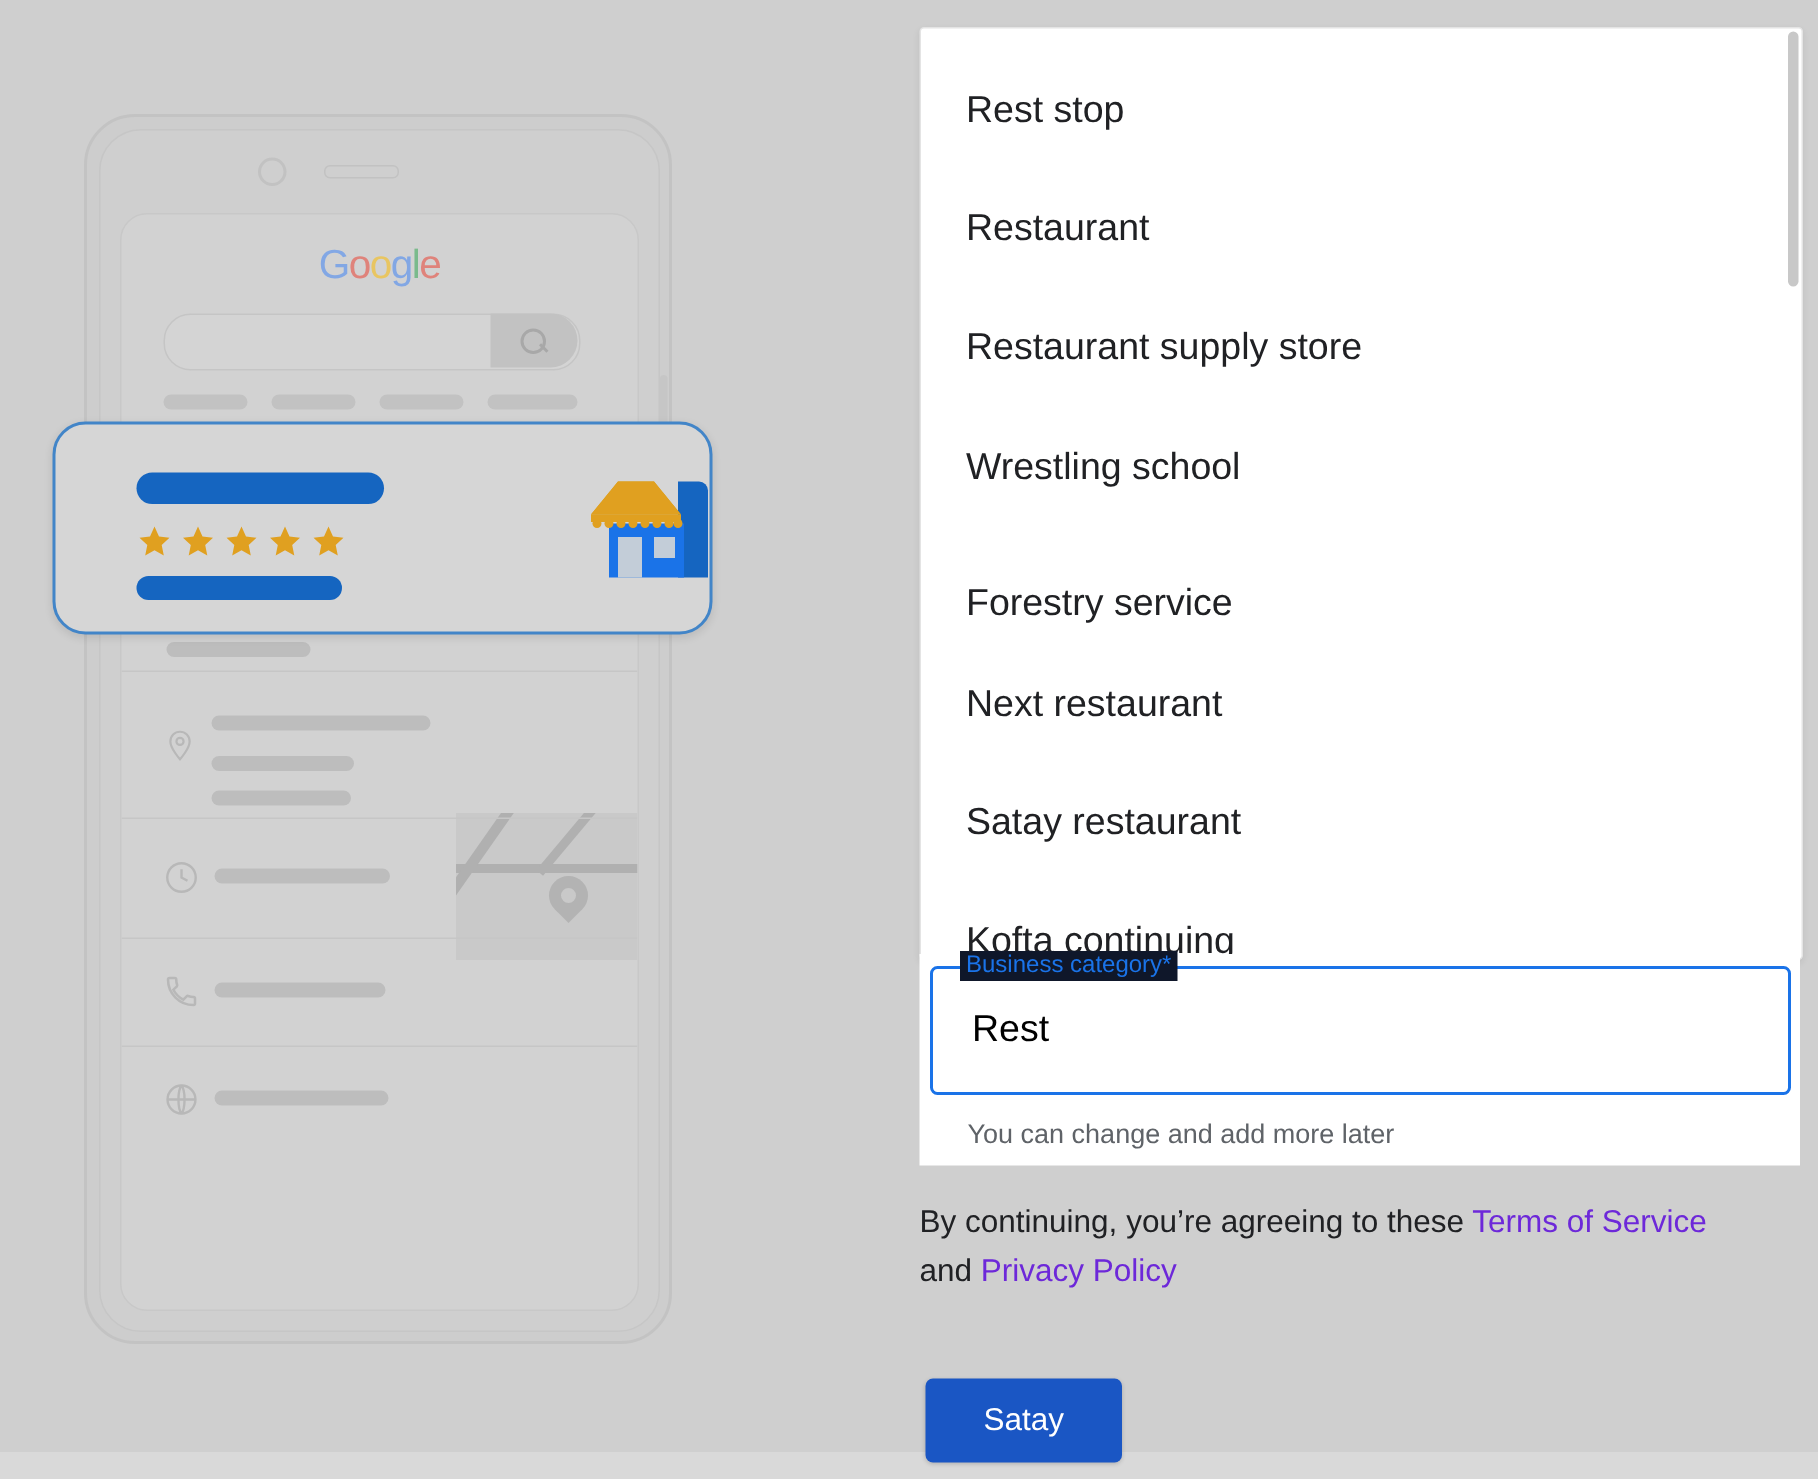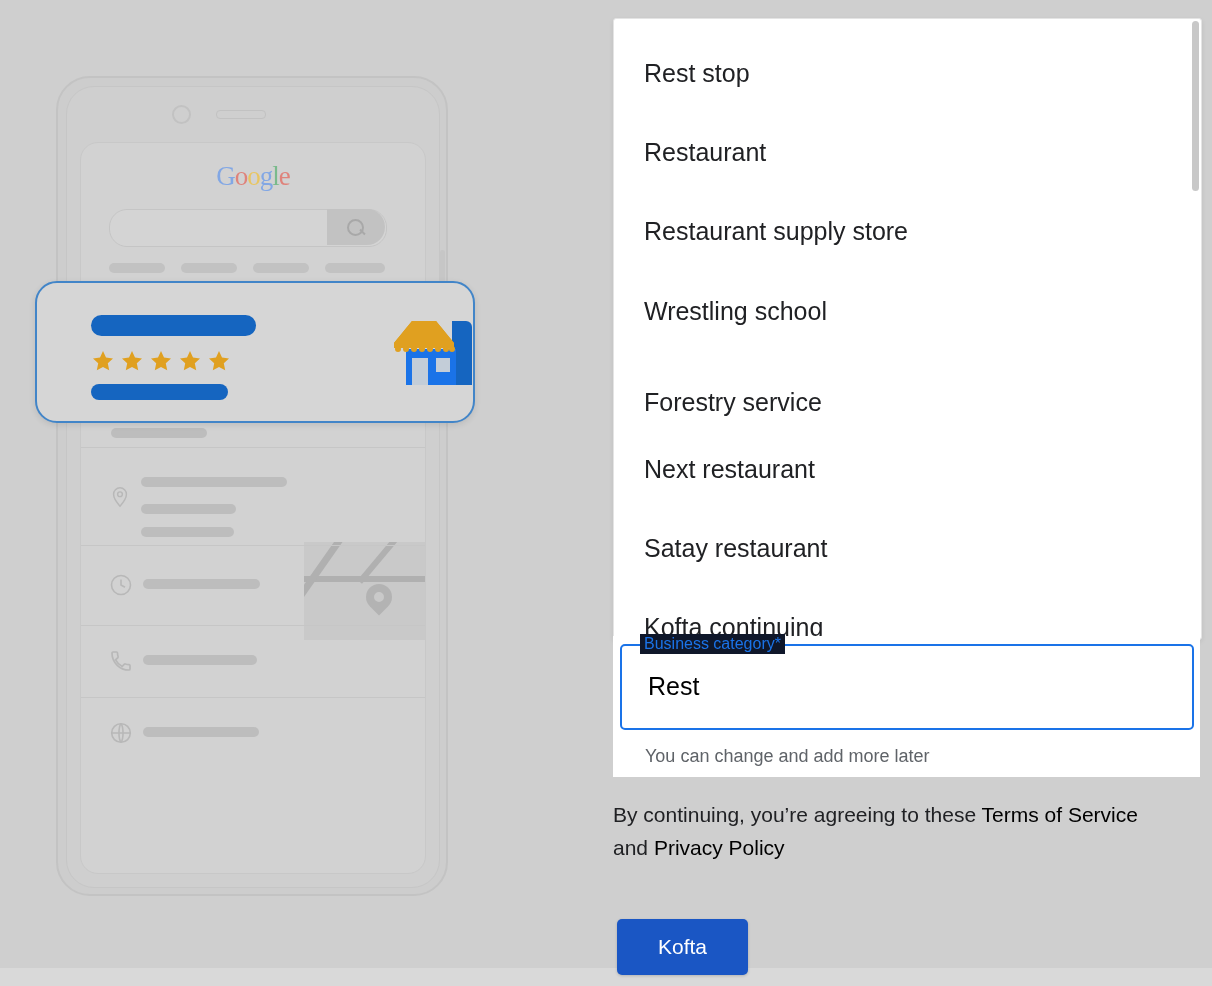--- a/index.html
+++ b/index.html
@@ -35,21 +35,21 @@
     position:absolute;left:216px;top:110px;width:48px;height:7px;
     border:1.5px solid #c2c2c2;border-radius:4px;
   }
 
   .screen{
     position:absolute;left:80px;top:142px;width:344px;height:730px;
     border:1.5px solid #c8c8c8;border-radius:18px;background:#d2d2d2;overflow:hidden;
   }
   .glogo{
     position:absolute;left:0;right:0;top:18px;text-align:center;
-    font-family:Liberation Serif, serif;font-size:27px;letter-spacing:-1px;
+    font-family:Liberation Sans, sans-serif;font-size:27px;letter-spacing:-1px;
     opacity:.55;
   }
   .glogo span{font-weight:400;}
   .searchbar{
     position:absolute;left:28px;top:66px;width:276px;height:36px;
     border:1.5px solid #c5c5c5;border-radius:18px;background:#d4d4d4;
   }
   .searchbtn{
     position:absolute;left:246px;top:66px;width:58px;height:36px;
     border-radius:0 18px 18px 0;background:#c2c2c2;
@@ -127,21 +127,21 @@
     position:absolute;left:28px;top:28px;font-size:25px;color:#000000;
   }
   .helper{
     position:absolute;left:32px;top:110px;font-size:18px;color:#5f6368;
   }
 
   .terms{
     position:absolute;left:0;top:798px;width:530px;
     font-size:21px;line-height:33px;color:#202124;
   }
-  .terms a{color:#000000;text-decoration:none;}
+  .terms a{color:#6d28d9;text-decoration:none;}
 
   .next-btn{
     position:absolute;left:4px;top:919px;width:131px;height:56px;
     background:#1a56c4;border:none;border-radius:5px;
     color:#fff;font-size:21px;font-family:"Liberation Sans","DejaVu Sans",sans-serif;
     cursor:pointer;box-shadow:0 1px 3px rgba(0,0,0,.18);
   }
 </style>
 </head>
 <body>
@@ -315,14 +315,14 @@
     <div class="tf">
       <div class="tf-box"></div>
       <div class="tf-notch">Business category*</div>
       <div class="tf-value" placeholder="Business category">Rest</div>
     </div>
     <div class="helper">You can change and add more later</div>
   </div>
 
   <div class="terms"><span>By continuing, you’re agreeing to these </span><a href="#">Terms of Service</a><span> and </span><a href="#">Privacy Policy</a></div>
 
-  <button class="next-btn">Kofta</button>
+  <button class="next-btn">Satay</button>
 </div>
 
 </body></html>

